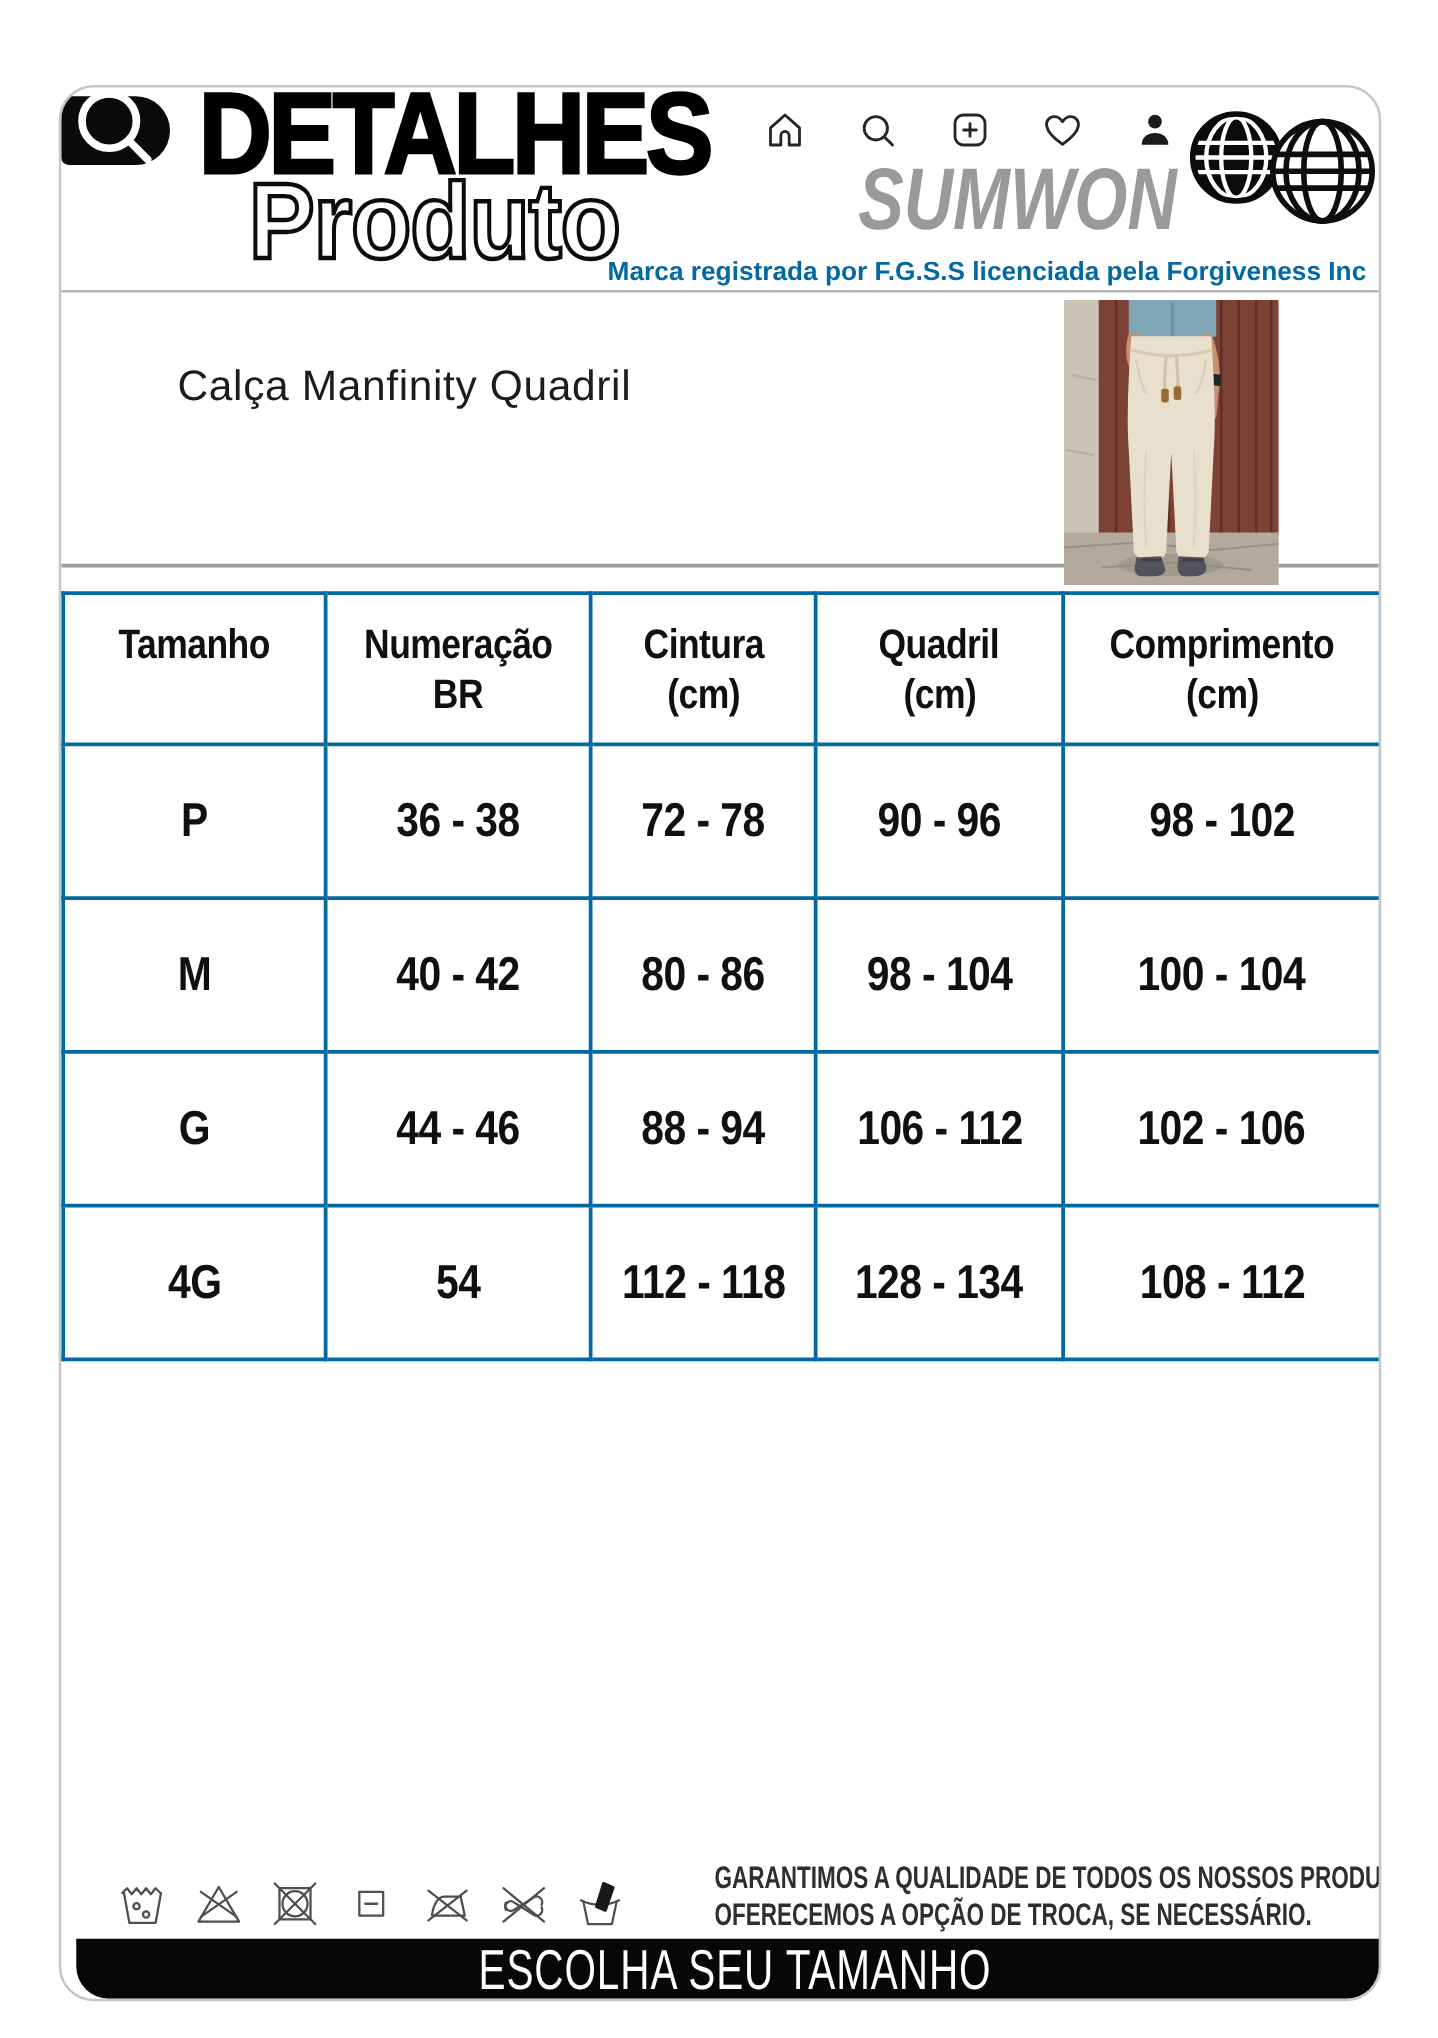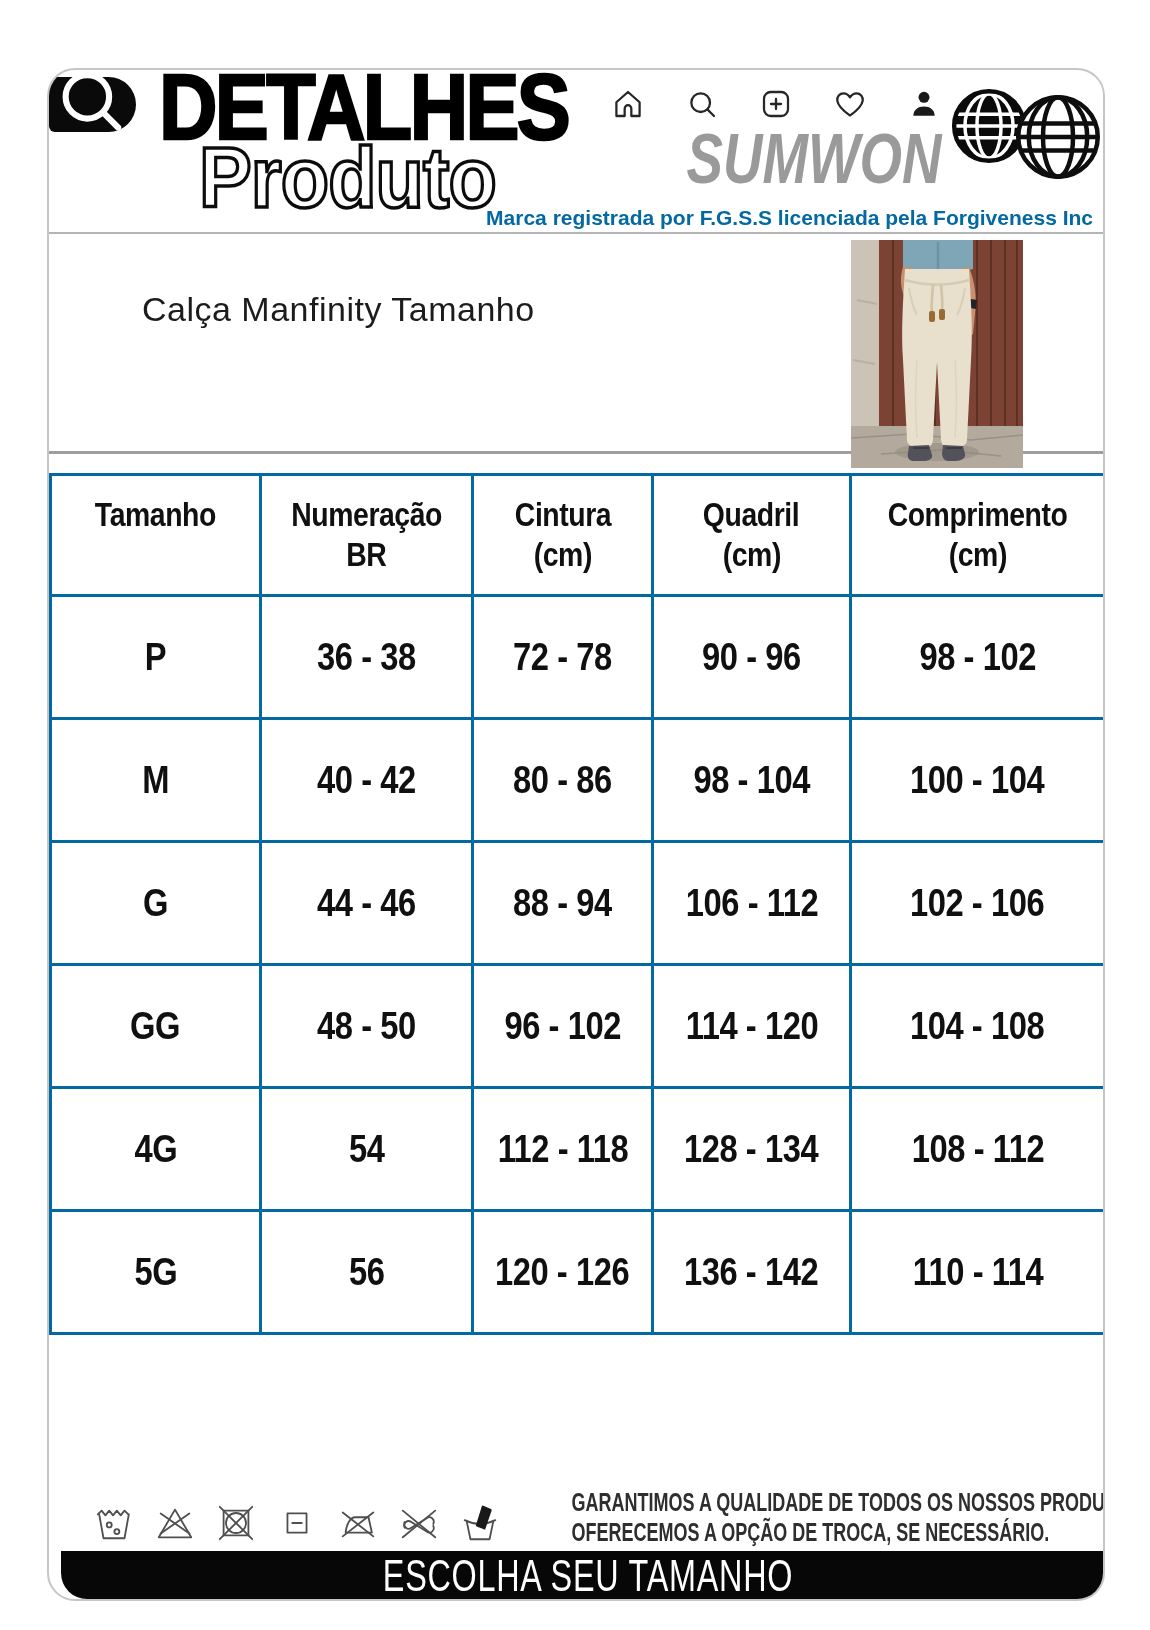--- a/index.html
+++ b/index.html
@@ -124,21 +124,21 @@
           <line x1="1.4" y1="12" x2="22.6" y2="12"></line>
           <line x1="2.4" y1="15.6" x2="21.6" y2="15.6"></line>
         </g>
       </svg>
     </div>
 
     <div class="brand">SUMWON</div>
     <div class="trademark">Marca registrada por F.G.S.S licenciada pela Forgiveness Inc</div>
 
     <div class="divider div-product"></div>
-    <div class="pname">Calça Manfinity Tamanho</div>
+    <div class="pname">Calça Manfinity Quadril</div>
 
     <div class="photo">
       <svg viewBox="0 0 172 228" preserveAspectRatio="none">
         <rect x="0" y="0" width="172" height="228" fill="#cbc3b6"></rect>
         <line x1="6" y1="60" x2="26" y2="64" stroke="#b9b1a3" stroke-width="2"></line>
         <line x1="2" y1="120" x2="24" y2="124" stroke="#b9b1a3" stroke-width="2"></line>
         <rect x="28" y="0" width="144" height="188" fill="#7c4233"></rect>
         <g stroke="#5d3024" stroke-width="2">
           <line x1="42" y1="0" x2="42" y2="188"></line>
             <line x1="56" y1="0" x2="56" y2="188"></line>
@@ -207,40 +207,26 @@
           <td><span class="cnd">100 - 104</span></td>
         </tr>
         <tr>
           <td><span class="cnd">G</span></td>
           <td><span class="cnd">44 - 46</span></td>
           <td><span class="cnd">88 - 94</span></td>
           <td><span class="cnd">106 - 112</span></td>
           <td><span class="cnd">102 - 106</span></td>
         </tr>
         <tr>
-          <td><span class="cnd">GG</span></td>
-          <td><span class="cnd">48 - 50</span></td>
-          <td><span class="cnd">96 - 102</span></td>
-          <td><span class="cnd">114 - 120</span></td>
-          <td><span class="cnd">104 - 108</span></td>
-        </tr>
-        <tr>
           <td><span class="cnd">4G</span></td>
           <td><span class="cnd">54</span></td>
           <td><span class="cnd">112 - 118</span></td>
           <td><span class="cnd">128 - 134</span></td>
           <td><span class="cnd">108 - 112</span></td>
         </tr>
-        <tr>
-          <td><span class="cnd">5G</span></td>
-          <td><span class="cnd">56</span></td>
-          <td><span class="cnd">120 - 126</span></td>
-          <td><span class="cnd">136 - 142</span></td>
-          <td><span class="cnd">110 - 114</span></td>
-        </tr>
       </tbody>
     </table>
 
     <div class="care">
       <svg viewBox="0 0 44 44">
         <g fill="none" stroke="#4f4f4f" stroke-width="1.9" stroke-linejoin="round" stroke-linecap="round">
           <path d="M5 13 L9 9 13 14 17 9 21 14 25 9 29 14 33 9 37 13"></path>
           <path d="M6.5 13 L11 38 H33 L37.5 13"></path>
           <circle cx="17" cy="24" r="2.6"></circle>
             <circle cx="25" cy="31" r="2.6"></circle>

